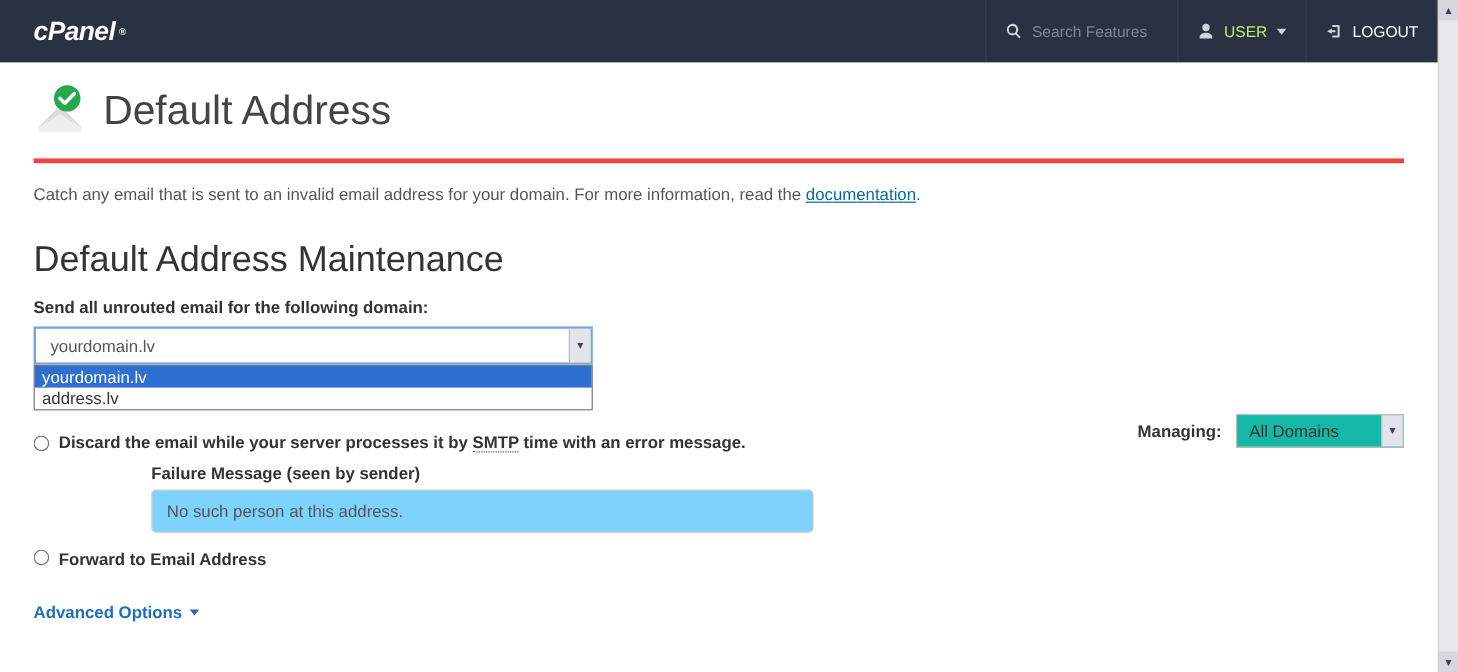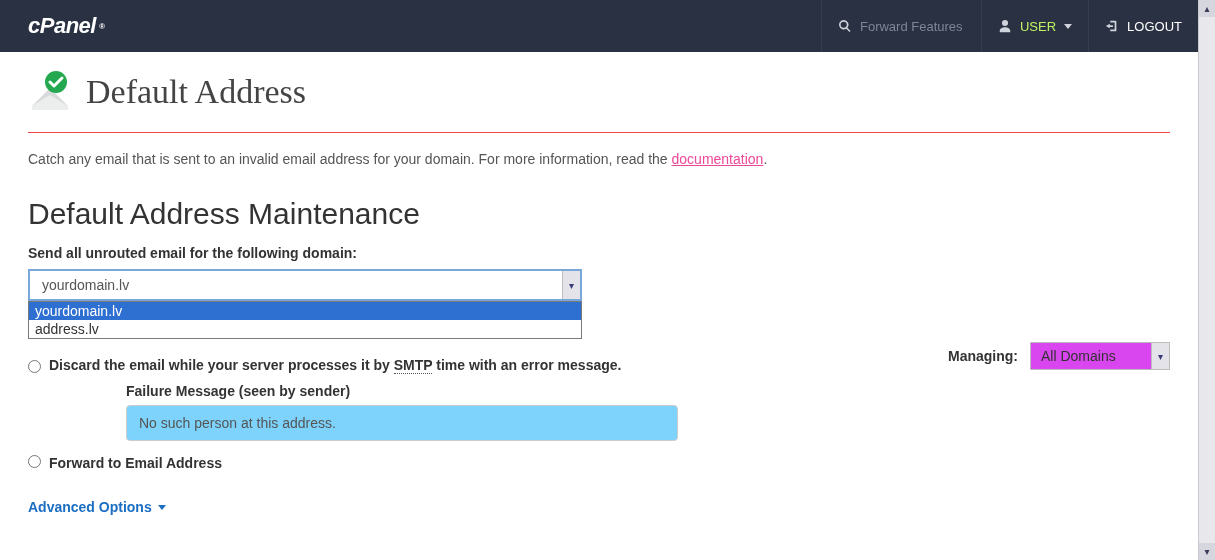--- a/index.html
+++ b/index.html
@@ -17,36 +17,36 @@
   .logo .reg { font-size: 8px; vertical-align: super; margin-left: 1px; }
   .nav-right { margin-left: auto; display: flex; align-items: stretch; height: 100%; }
   .nav-item { display: flex; align-items: center; padding: 0 16px; color: #cfd3dc; font-size: 13px; gap: 8px; border-left: 1px solid rgba(255,255,255,0.06); cursor:pointer; }
   .nav-item.search { min-width: 160px; }
   .nav-item .placeholder { color: #7d8596; }
   .nav-item svg, .nav-item .icon { width: 14px; height: 14px; fill: #cfd3dc; }
   .caret-down { width:0; height:0; border-left:4px solid transparent; border-right:4px solid transparent; border-top:5px solid #cfd3dc; }
 
   
   .content { padding: 18px 28px 0 28px; flex: 1; }
-  .title-row { display: flex; align-items: center; gap: 14px; padding-bottom: 18px; border-bottom: 1px solid #ef4444; font-family: Liberation Serif, serif; }
+  .title-row { display: flex; align-items: center; gap: 14px; padding-bottom: 18px; border-bottom: 4px solid #ef4444; }
   .mail-icon { width: 44px; height: 44px; position: relative; }
   h1 { font-size: 34px; font-weight: 400; color: #444; }
   .intro { margin-top: 18px; color: #555; font-size: 14px; }
-  .intro a { color: #ec4899; text-decoration: underline; }
+  .intro a { color: #0369a1; text-decoration: underline; }
 
   .section { margin-top: 30px; display: flex; gap: 40px; }
   .section-main { flex: 1; }
   h2 { font-size: 30px; font-weight: 400; color: #333; margin-bottom: 14px; }
   .managing { display: flex; align-items: center; gap: 12px; }
   .managing label { font-weight: 700; }
-  .select { border: 1px solid #bdbdbd; background: #d946ef; height: 28px; display: flex; align-items: center; padding: 0 6px 0 10px; font-size: 14px; min-width: 140px; position: relative; cursor:pointer; }
+  .select { border: 1px solid #bdbdbd; background: #14b8a6; height: 28px; display: flex; align-items: center; padding: 0 6px 0 10px; font-size: 14px; min-width: 140px; position: relative; cursor:pointer; }
   .select .dd { position:absolute; right:0; top:0; bottom:0; width:18px; background:#e3e3e9; border-left:1px solid #bdbdbd; display:flex; align-items:center; justify-content:center; color:#3b3b7a; font-size:10px; }
 
   .form-label { font-weight: 700; margin-top: 8px; margin-bottom: 8px; display:block; }
-  .domain-select-wrap { position: relative; width: 554px; }
+  .domain-select-wrap { position: relative; width: 466px; }
   .domain-select { height: 32px; border: 2px solid #7aa7d9; background: #fff; display:flex; align-items:center; padding: 0 6px 0 12px; color:#555; cursor:pointer; }
   .domain-select .dd { position:absolute; right:2px; top:2px; bottom:2px; width:18px; background:#e3e3e9; border-left:1px solid #bdbdbd; display:flex; align-items:center; justify-content:center; color:#3b3b7a; font-size:10px; }
   .dropdown-list { position:absolute; top:32px; left:0; right:0; border:1px solid #7a7a7a; background:#fff; z-index:10; }
   .dropdown-list .opt { padding: 1px 6px; font-size:14px; cursor:pointer; }
   .dropdown-list .opt.selected { background:#2e6fd2; color:#fff; }
 
   .radio-row { display:flex; align-items:flex-start; gap:8px; margin-top: 56px; }
   .radio-row input[type=radio] { margin-top:3px; }
   .radio-row .rlabel { font-weight:700; }
   .smtp { border-bottom:1px dotted #555; }
@@ -72,21 +72,21 @@
         <span class="cp-c">cPanel</span>
           <span class="reg">®</span>
       </div>
       <div class="nav-right">
         <div class="nav-item search">
           <span class="icon">
             <svg viewBox="0 0 16 16">
                 <path d="M6.5 1a5.5 5.5 0 014.24 9l3.63 3.63-1.24 1.24L9.5 11.24A5.5 5.5 0 116.5 1zm0 2a3.5 3.5 0 100 7 3.5 3.5 0 000-7z"></path>
               </svg>
           </span>
-          <span class="placeholder">Forward Features</span>
+          <span class="placeholder">Search Features</span>
         </div>
         <div class="nav-item">
           <span class="icon">
             <svg viewBox="0 0 16 16">
                 <path d="M8 8a3.5 3.5 0 100-7 3.5 3.5 0 000 7zm0 1.5c-3 0-6 1.5-6 4V15h12v-1.5c0-2.5-3-4-6-4z"></path>
               </svg>
           </span>
           <span style="color:#bef264;font-weight:500;">USER</span>
           <span class="caret-down"></span>
         </div>

